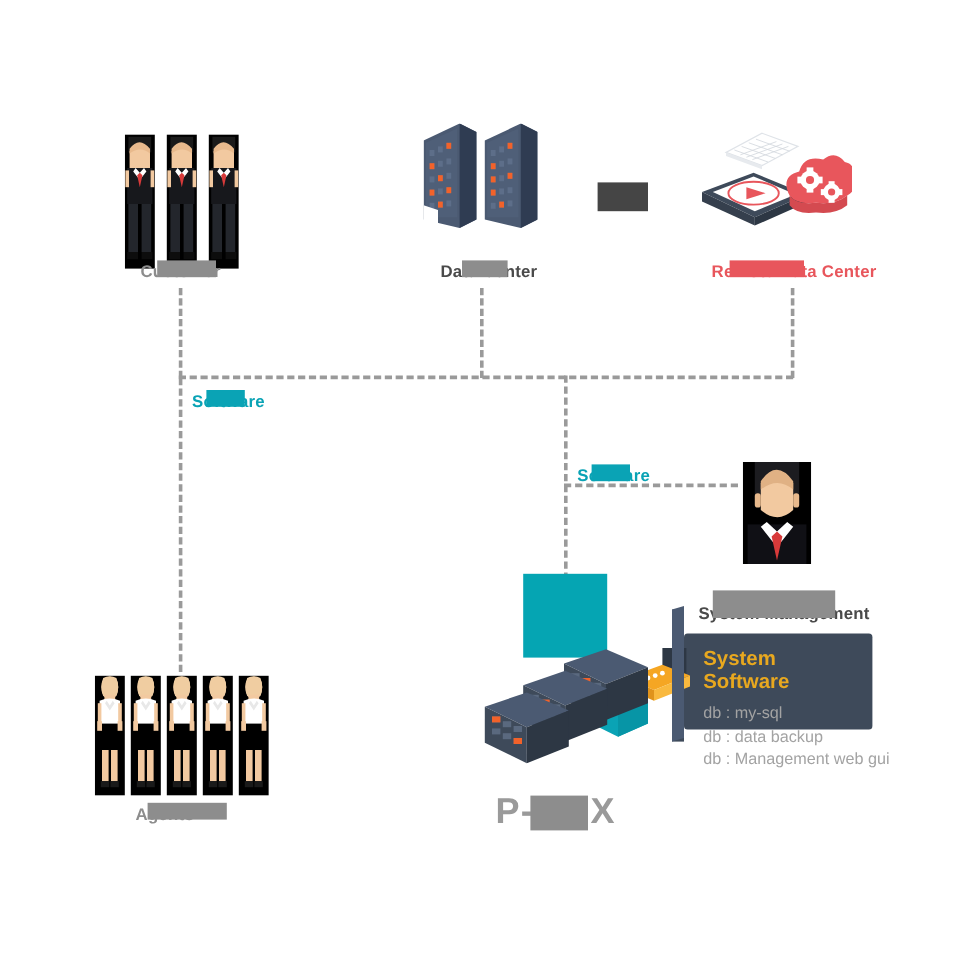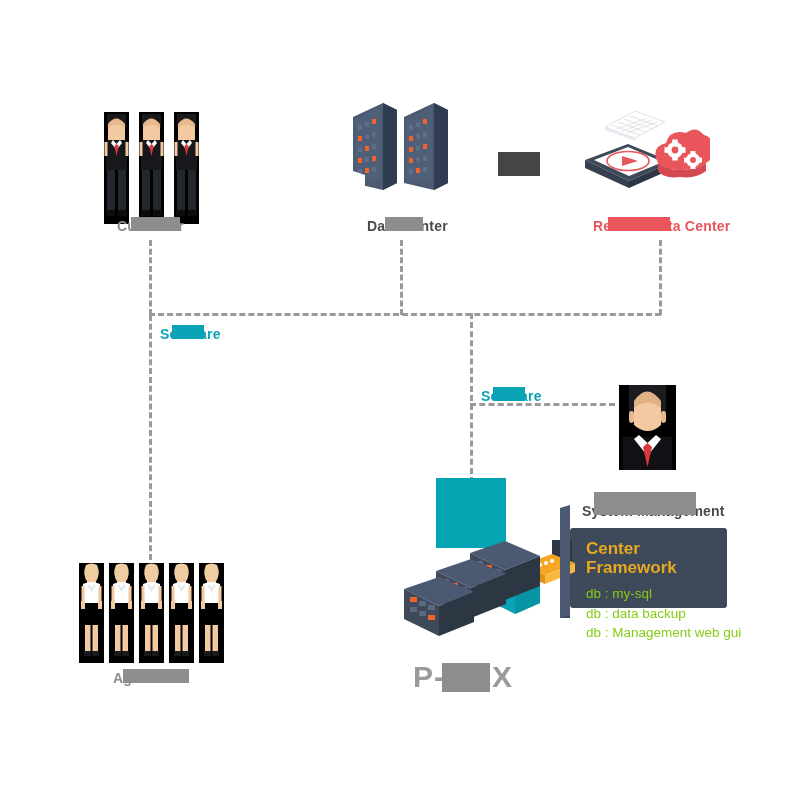--- a/index.html
+++ b/index.html
@@ -23,21 +23,21 @@
   
   .redact{position:absolute;background:#8d8d8d;}
   .redact-dark{position:absolute;background:#454545;}
   .redact-red{position:absolute;background:#e8565c;}
   .redact-teal{position:absolute;background:#0aa3b5;}
 
   
   .sf-card{position:absolute;background:#3e4a5a;border-radius:3px;
            padding:12px 14px 14px 16px;box-sizing:border-box;}
   .sf-title{color:#e8a81f;font-size:17px;font-weight:700;margin:0 0 7px 0;line-height:1.1;}
-  .sf-line{color:#84cc16;font-size:13.5px;line-height:1.42;white-space:nowrap;}
+  .sf-line{color:#a3a3a3;font-size:13.5px;line-height:1.42;white-space:nowrap;}
 </style>
 </head>
 <body>
 
 <div class="canvas">
 
   <div class="vdash" style="left:149px;top:240px;height:75px;"></div>
 
   <div class="vdash" style="left:149px;top:315px;height:245px;"></div>
 
@@ -237,21 +237,21 @@
       <rect x="4" y="52" width="49" height="33" fill="#101015"></rect>
       <path d="M20 50 l8.5 8 l8.5 -8 l5 4 l-13.5 17 l-13.5 -17 z" fill="#ffffff"></path>
       <path d="M28.5 58 l4.5 4 l-4.5 20 l-4.5 -20 z" fill="#d83a3a"></path>
     </svg>
   </div>
 
   <div class="lbl lbl-dark" style="left:582px;top:503px;">System Management</div>
   <div class="redact" style="left:594px;top:492px;width:102px;height:23px;"></div>
 
   <div class="sf-card" style="left:570px;top:528px;width:157px;height:80px;">
-    <div class="sf-title">Center Framework</div>
+    <div class="sf-title">System Software</div>
     <div class="sf-line">db : my-sql</div>
     <div class="sf-line">db : data backup</div>
     <div class="sf-line">db : Management web gui</div>
   </div>
 
   <div class="abs" style="left:552px;top:540px;width:20px;height:22px;background:#2d3744;"></div>
 
   <div class="abs" style="left:400px;top:478px;width:175px;height:170px;">
     <svg width="175" height="170" viewBox="0 0 175 170">
 

